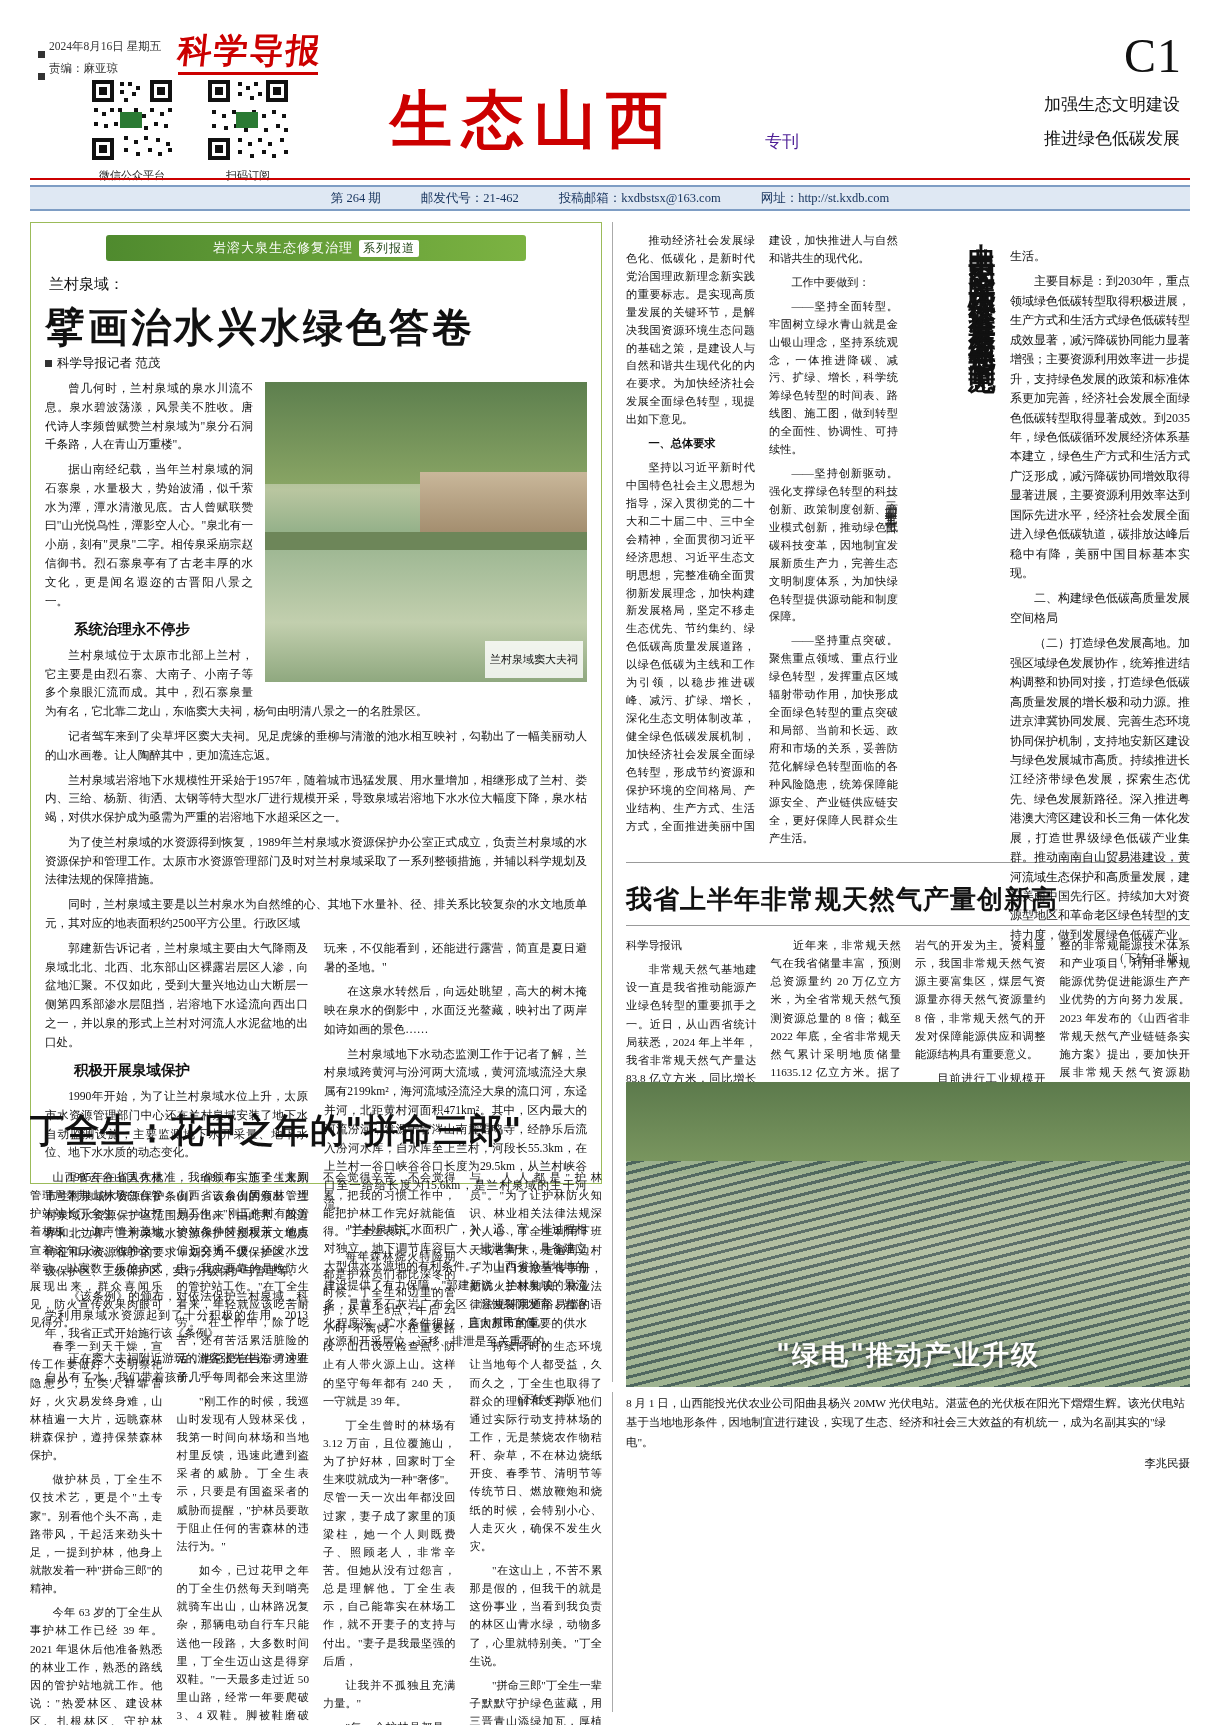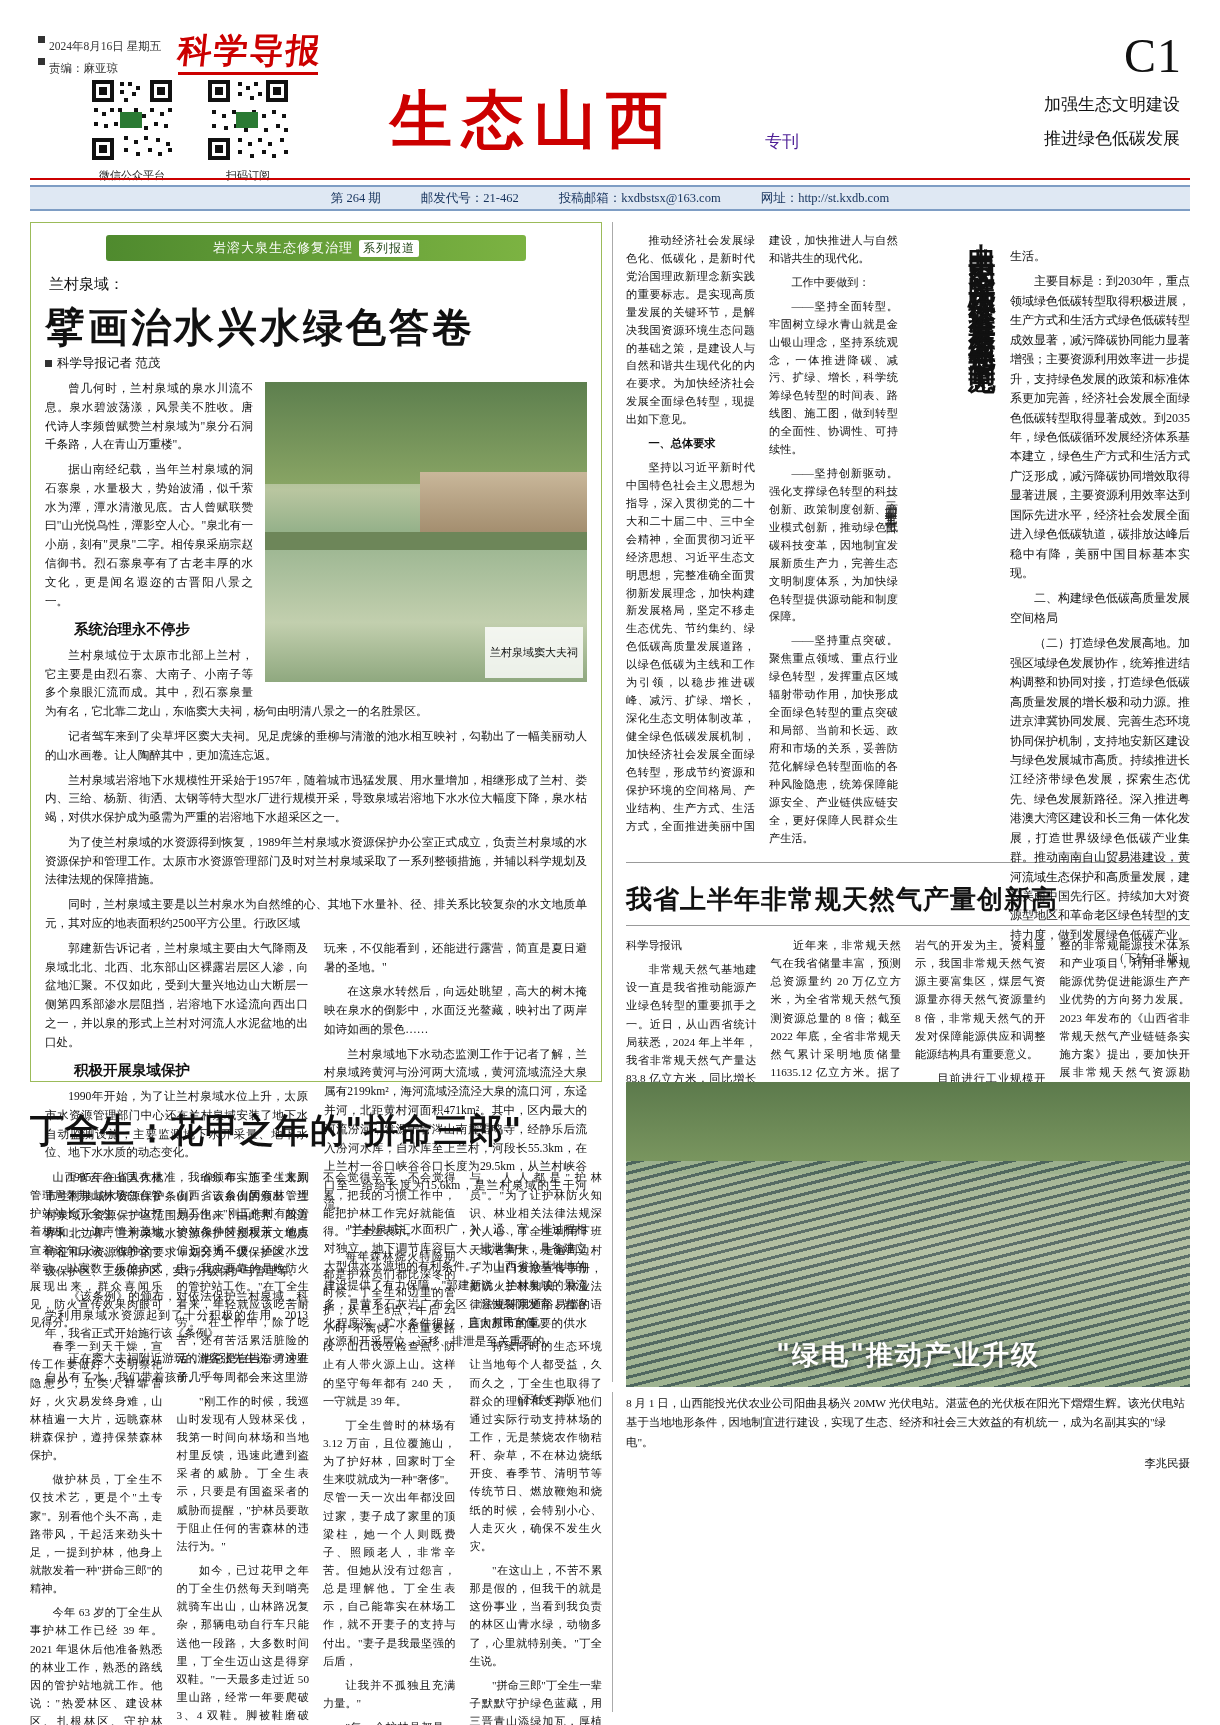--- a/index.html
+++ b/index.html
@@ -9,21 +9,21 @@
     height: 1725px;
     background: #ffffff;
     font-family: "Liberation Serif", "DejaVu Serif", serif;
     color: #111;
   }
   .page { position: relative; width: 1220px; height: 1725px; padding: 0 30px; }
 
   
   .masthead { position: relative; height: 185px; }
   .mh-left { position: absolute; left: 8px; top: 36px; font-size: 11.5px; line-height: 1.9; color: #333; }
-  .mh-left .row { display: flex; align-items: flex-start; gap: 4px; }
+  .mh-left .row { display: flex; align-items: flex-end; gap: 4px; }
   .sq { display: inline-block; width: 7px; height: 7px; background: #333; }
   .paper-logo {
     position: absolute; left: 148px; top: 28px;
     font-family: "DejaVu Serif", serif;
     font-weight: bold; font-size: 34px; color: #c00; letter-spacing: 2px;
     transform: skewX(-6deg);
   }
   .paper-logo-underline { position: absolute; left: 148px; top: 72px; width: 140px; height: 3px; background: #c00; }
   .c1 { position: absolute; right: 8px; top: 28px; font-size: 48px; font-family: "Liberation Serif", serif; letter-spacing: 1px; }
 
@@ -48,21 +48,21 @@
   }
   .redline { position: absolute; left: 30px; right: 30px; top: 178px; height: 2px; background: #c00; }
 
   
   .content { position: absolute; top: 222px; left: 30px; right: 30px; bottom: 12px; }
 
   .colrule { position: absolute; width: 1px; background: #aaa; }
 
   
   .box-article {
-    position: absolute; left: 0; top: 0; width: 572px; height: 860px;
+    position: absolute; left: 0; top: 0; width: 572px; height: 962px;
     border: 1px solid #9bbb59; padding: 12px 14px;
   }
   .series-banner {
     width: 420px; height: 26px; margin: 0 auto 14px auto;
     background: linear-gradient(90deg,#4f8a2e,#7cb342);
     border-radius: 3px; color: #fff; font-size: 13px;
     display: flex; align-items: center; justify-content: center; letter-spacing: 1px;
     font-family: "DejaVu Serif", serif;
   }
   .series-banner .tail { color: #1b3f10; background: #fff; margin-left: 6px; padding: 0 4px; border-radius: 2px; font-size: 12px;}
@@ -80,21 +80,21 @@
     float: right; width: 322px; height: 300px; margin: 2px 0 8px 12px; position: relative;
     background: linear-gradient(180deg,#7d9b63 0%,#9bb37e 22%,#b9c6a0 36%,#8fae86 52%,#6f8f6d 66%,#88a37e 100%);
     overflow: hidden;
   }
   .photo-1 .sky { position:absolute; top:0; left:0; right:0; height:34%; background:linear-gradient(180deg,#5d7f4e,#88a464); }
   .photo-1 .wall { position:absolute; top:30%; left:48%; right:0; height:22%; background:linear-gradient(180deg,#c9b79a,#a08a6b); }
   .photo-1 .water { position:absolute; bottom:0; left:0; right:0; height:44%; background:linear-gradient(180deg,#9fb894,#c2cfae 55%,#8fa87f); }
   .photo-1 .bank { position:absolute; bottom:42%; left:0; right:0; height:8%; background:#6d8659; }
   .photo-cap {
     position: absolute; right: 4px; bottom: 4px; background: rgba(255,255,255,.82);
-    font-size: 11px; padding: 18px 5px; color: #111;
+    font-size: 11px; padding: 11px 5px; color: #111;
   }
   .jump { text-align: right; font-size: 11.5px; margin-top: 4px; }
 
   
   .mid-col { position: absolute; left: 596px; top: 0; width: 272px; }
   .mid-col .art-body { column-count: 2; column-gap: 14px; font-size: 11.2px; line-height: 1.6; margin-top: 10px; }
   .mid-col .sec { font-weight: bold; }
 
   
   .vtitle {

